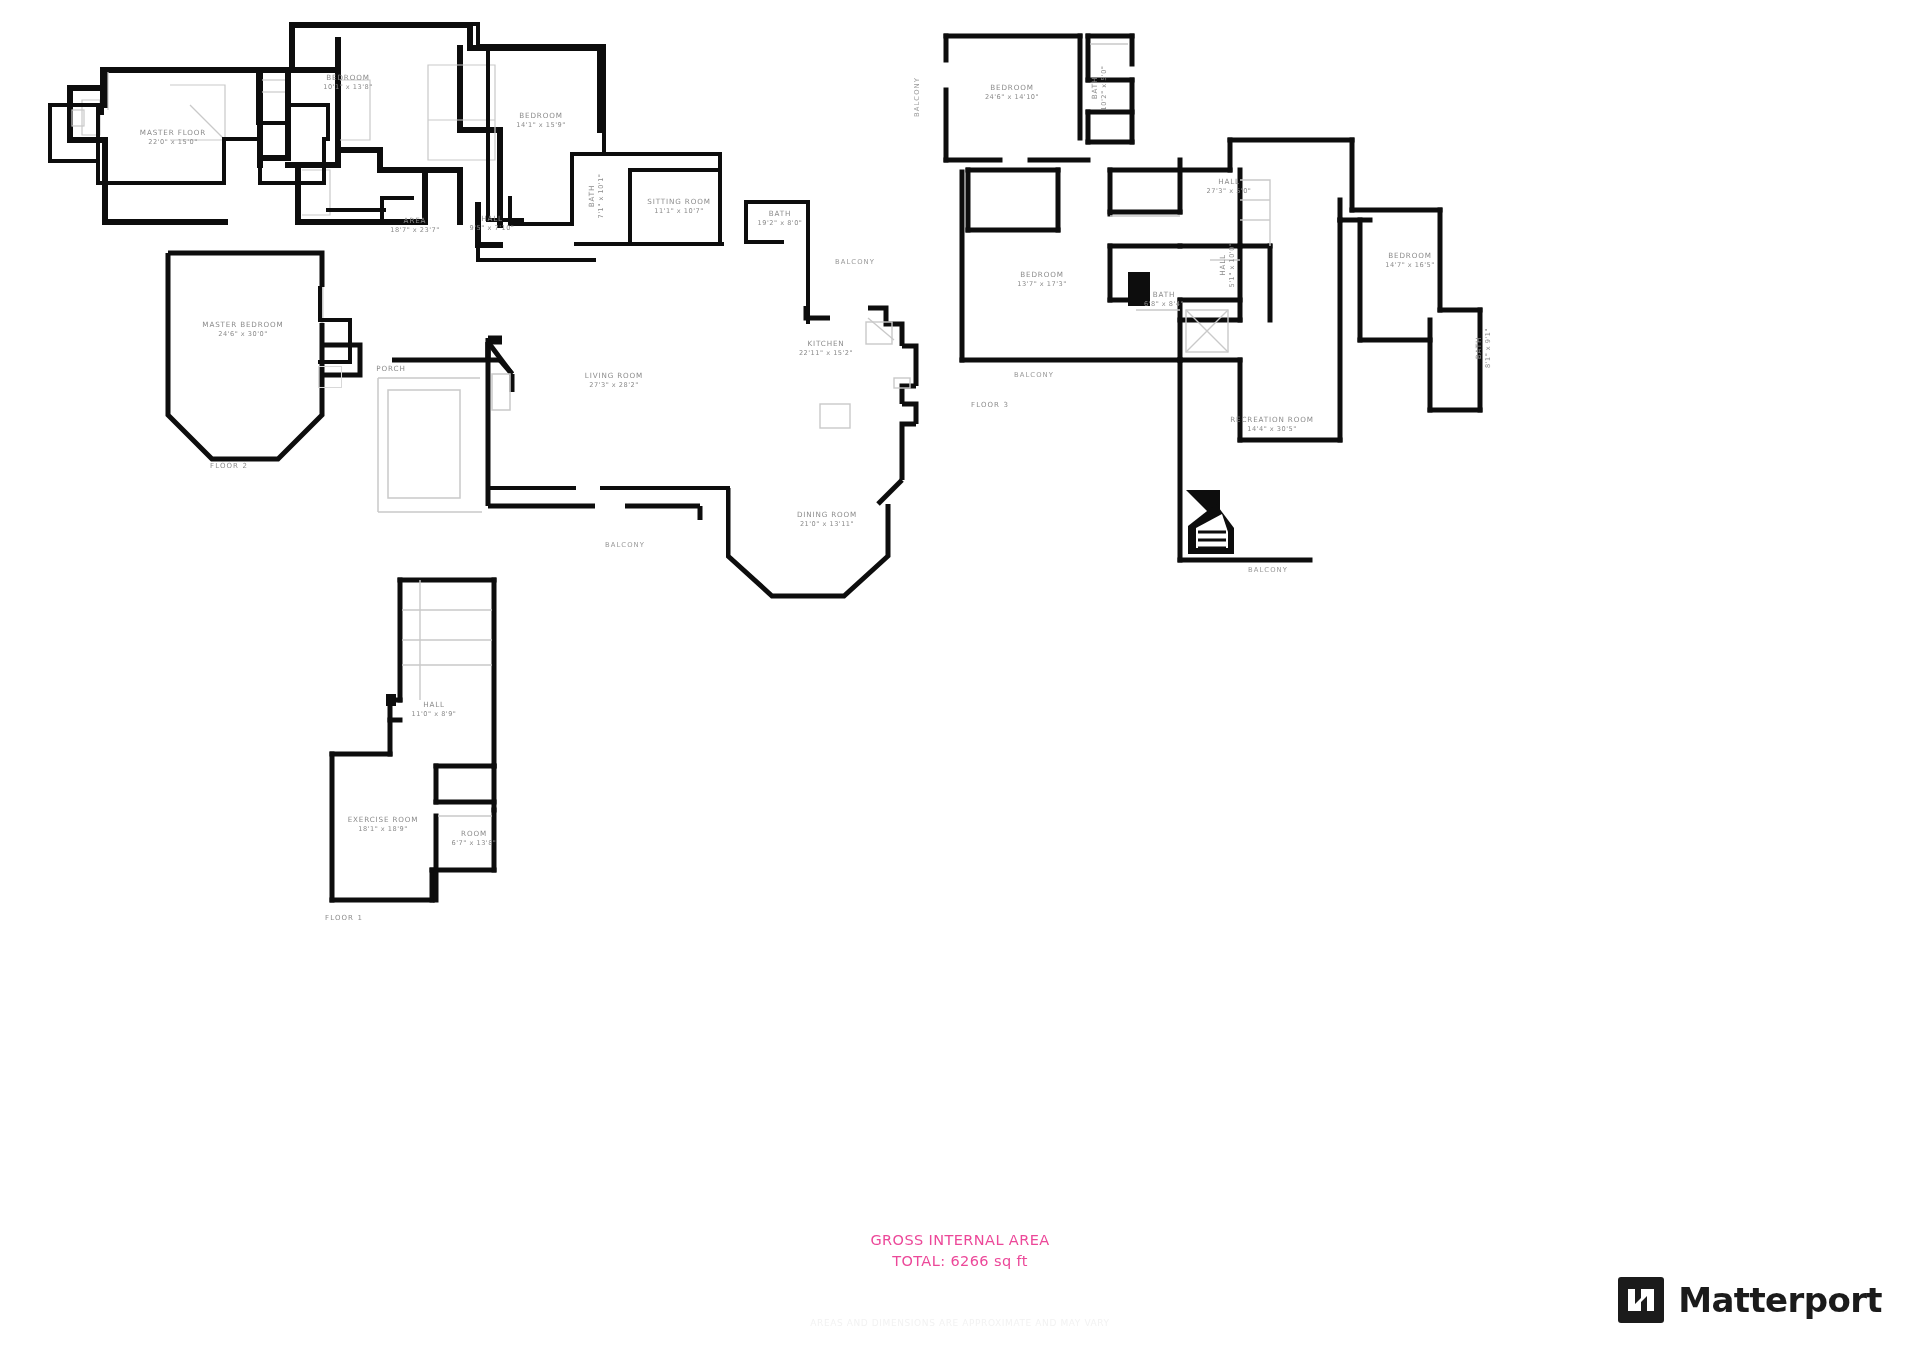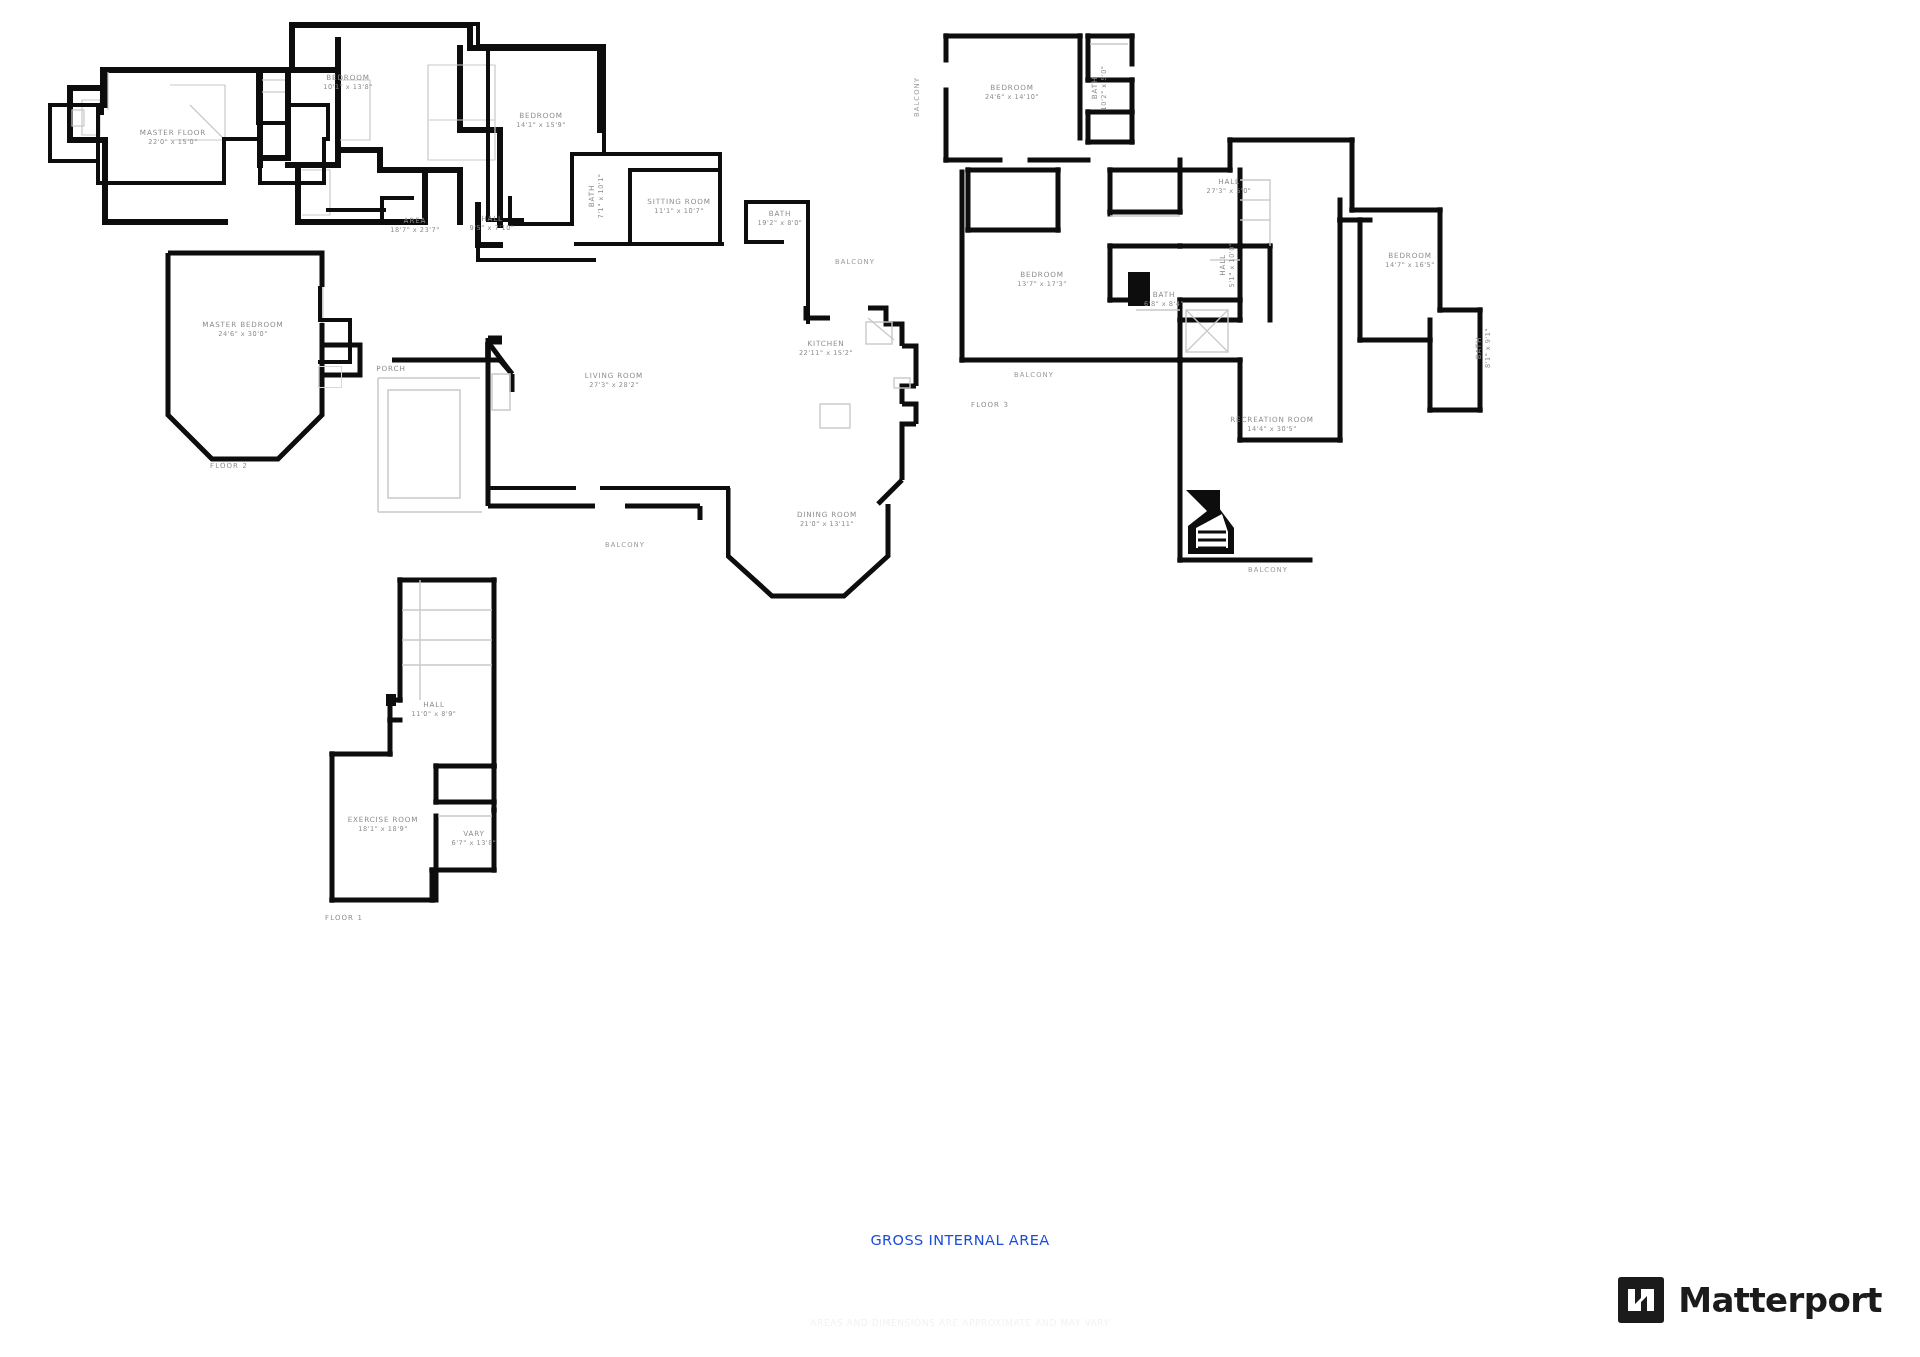--- a/index.html
+++ b/index.html
@@ -20,21 +20,21 @@
   .rlabel .dim{display:block;font-size:6.6px;letter-spacing:.5px;}
   .rlabel.rot90{transform:translate(-50%,-50%) rotate(-90deg);}
   .flabel{position:absolute;color:#8d8d8d;font-size:7px;letter-spacing:1.1px;
           white-space:nowrap;transform:translate(-50%,-50%);}
   .balc{position:absolute;color:#9a9a9a;font-size:6.8px;letter-spacing:1.1px;
         white-space:nowrap;transform:translate(-50%,-50%);}
   .balc.rot90{transform:translate(-50%,-50%) rotate(-90deg);}
 
   
   #area-summary{position:absolute;left:0;right:0;top:1230px;text-align:center;
-                color:#1d4ed8;font-size:14.5px;line-height:21px;letter-spacing:.4px;}
+                color:#ec4899;font-size:14.5px;line-height:21px;letter-spacing:.4px;}
   #area-summary div{white-space:nowrap;}
   #disclaimer{position:absolute;left:0;right:0;top:1318px;text-align:center;
               color:#f2f2f2;font-size:9px;letter-spacing:.6px;}
 
   
   #brand{position:absolute;right:38px;bottom:34px;display:flex;align-items:center;gap:14px;}
   #brand .mark{width:46px;height:46px;}
   #brand .wordmark{font-size:34px;font-weight:bold;color:#1b1b1b;letter-spacing:-.6px;
                    font-family:"DejaVu Sans","Liberation Sans",sans-serif;}
 
@@ -419,29 +419,30 @@
 
   <div class="rlabel" style="left:434px;top:709px;">
     <span class="nm">HALL</span>
     <span class="dim">11'0" x 8'9"</span>
   </div>
   <div class="rlabel" style="left:383px;top:824px;">
     <span class="nm">EXERCISE ROOM</span>
     <span class="dim">18'1" x 18'9"</span>
   </div>
   <div class="rlabel" style="left:474px;top:838px;">
-    <span class="nm">VARY</span>
+    <span class="nm">ROOM</span>
     <span class="dim">6'7" x 13'8"</span>
   </div>
   <div class="flabel" style="left:344px;top:918px;">FLOOR 1</div>
 
 </div>
 
 <div id="area-summary">
   <div>GROSS INTERNAL AREA</div>
+  <div>TOTAL: 6266 sq ft</div>
 </div>
 <div id="disclaimer">AREAS AND DIMENSIONS ARE APPROXIMATE AND MAY VARY</div>
 
 <div id="brand">
   <svg class="mark" viewBox="0 0 46 46">
     <rect x="0" y="0" width="46" height="46" rx="3" fill="#1b1b1b"></rect>
     <path d="M 10 34 L 10 12 L 17 12 L 17 27 L 23 21 L 23 34 Z" fill="#ffffff"></path>
     <path d="M 29 12 L 36 12 L 36 34 L 29 34 L 29 19 L 23 25 L 23 12 Z" fill="#ffffff"></path>
   </svg>
   <span class="wordmark">Matterport</span>

